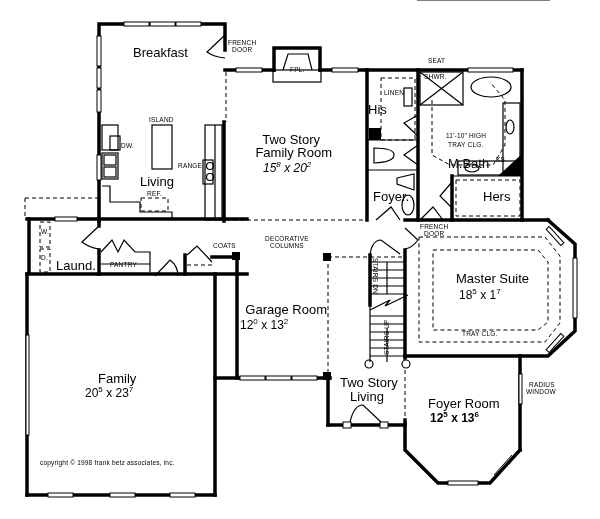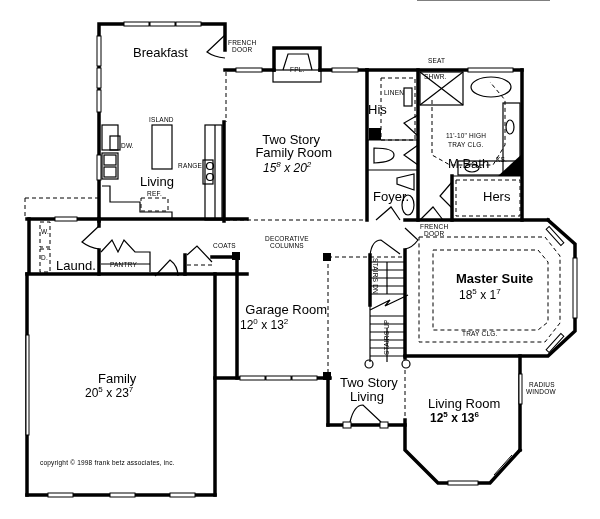--- a/index.html
+++ b/index.html
@@ -225,39 +225,39 @@
 
 <div class="lbl room" style="left:56px;top:259px;">Laund.</div>
 
 <div class="lbl room" style="left:237px;top:303px;width:90px;">Garage Room</div>
 <div class="lbl dim" style="left:240px;top:318px;">
   <span>12</span><sup>0</sup>
   <span>x</span>
   <span>13</span><sup>2</sup>
 </div>
 
-<div class="lbl room" style="left:456px;top:272px;font-weight:bold;">Master Suite</div>
+<div class="lbl room" style="left:456px;top:272px;">Master Suite</div>
 <div class="lbl dim" style="left:459px;top:288px;">
   <span>18</span><sup>5</sup>
   <span>x</span>
   <span>1</span><sup>7</sup>
 </div>
 <div class="lbl note" style="left:462px;top:331px;">TRAY CLG.</div>
 
 <div class="lbl room" style="left:98px;top:372px;">Family</div>
 <div class="lbl dim" style="left:85px;top:386px;text-align:right;">
   <span>20</span><sup>5</sup>
   <span>x</span>
   <span>23</span><sup>7</sup>
 </div>
 
 <div class="lbl room" style="left:340px;top:376px;">Two Story</div>
 <div class="lbl room" style="left:350px;top:390px;">Living</div>
 
-<div class="lbl room" style="left:428px;top:397px;">Living Room</div>
+<div class="lbl room" style="left:428px;top:397px;">Foyer Room</div>
 <div class="lbl dim" style="left:430px;top:411px;font-weight:bold;">
   <span>12</span><sup>5</sup>
   <span>x</span>
   <span>13</span><sup>6</sup>
 </div>
 
 <div class="lbl note" style="left:228px;top:40px;">FRENCH</div>
 <div class="lbl note" style="left:232px;top:47px;">DOOR</div>
 <div class="lbl note" style="left:290px;top:67px;">FPL.</div>
 <div class="lbl note" style="left:149px;top:117px;">ISLAND</div>

